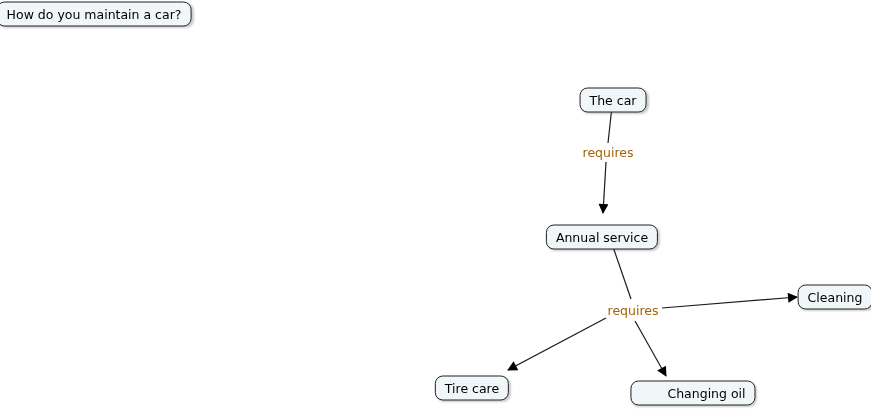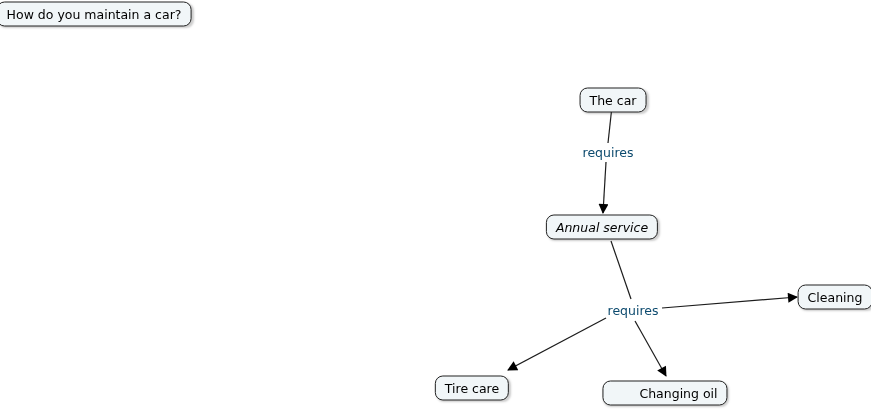--- a/index.html
+++ b/index.html
@@ -38,31 +38,31 @@
     color: #000000;
     white-space: nowrap;
     box-shadow: 1.5px 1.5px 2px rgba(60,60,60,0.25);
     cursor: default;
   }
   .link-label {
     position: absolute;
     transform: translate(-50%, -50%);
     font-size: 12.5px;
     line-height: 15px;
-    color: #0c4a6e;
+    color: #a16207;
     white-space: nowrap;
     cursor: default;
   }
   
   #node-question       { left: 94px;  top: 14px;  }
   #node-the-car        { left: 613px; top: 100px;  }
-  #node-annual-service { left: 602px; top: 227px; font-style: italic; }
+  #node-annual-service { left: 602px; top: 237px; }
   #node-cleaning       { left: 835px; top: 297px; }
   #node-tire-care      { left: 472px; top: 388px; }
-  #node-changing-oil   { left: 665px; top: 393px; padding-left: 36px; }
+  #node-changing-oil   { left: 693px; top: 393px; padding-left: 36px; }
   #label-requires      { left: 608px; top: 152px; }
   #label-includes      { left: 633px; top: 310px; }
 </style>
 </head>
 <body>
 
 <div class="canvas">
 
   <svg class="connector-layer" viewBox="0 0 871 410" xmlns="http://www.w3.org/2000/svg">
     <defs>

